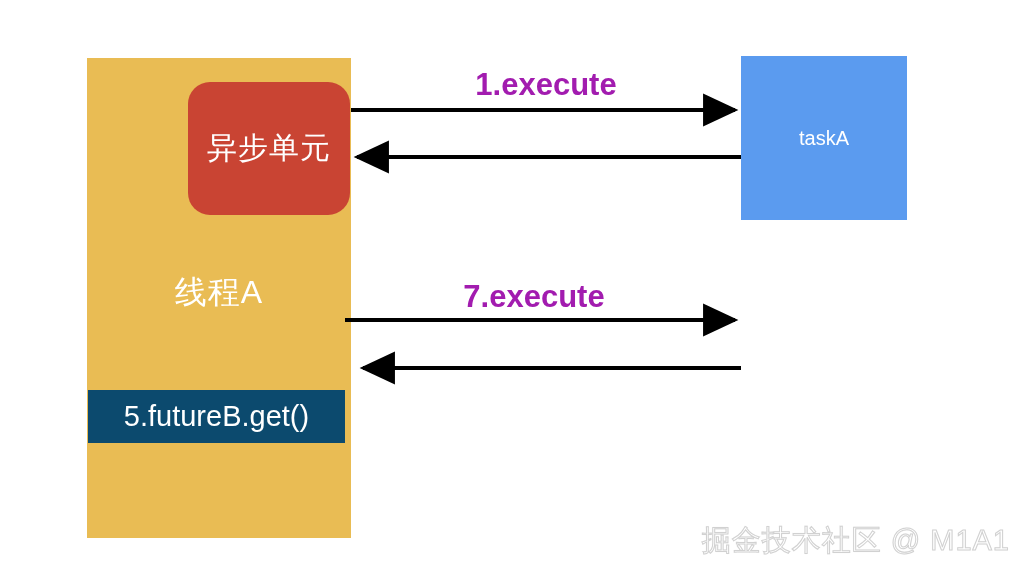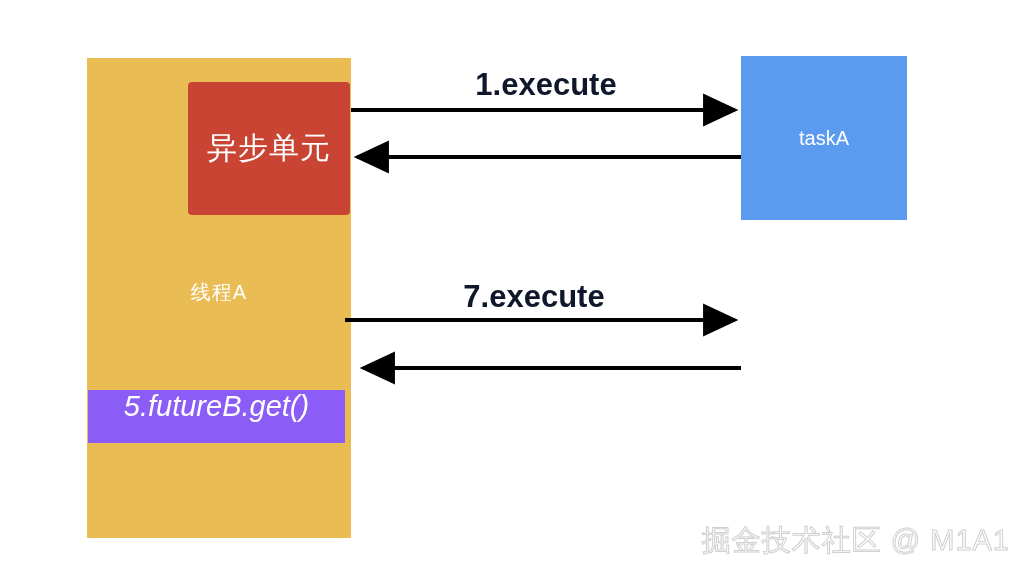--- a/index.html
+++ b/index.html
@@ -25,60 +25,59 @@
     height: 480px;
     background: #e9bc54;
   }
   .thread-label {
     position: absolute;
     left: 87px;
     top: 272px;
     width: 264px;
     text-align: center;
     color: #ffffff;
-    font-size: 20px;
+    font-size: 32px;
     font-weight: 400;
     letter-spacing: 1px;
     line-height: 40px;
     white-space: nowrap;
   }
 
   
   .async-unit {
     position: absolute;
     left: 188px;
     top: 82px;
     width: 162px;
     height: 133px;
     background: #c94433;
-    border-radius: 4px;
+    border-radius: 22px;
     display: flex;
     align-items: center;
     justify-content: center;
   }
   .async-unit-label {
     color: #ffffff;
     font-size: 30px;
     font-weight: 400;
     letter-spacing: 1px;
     white-space: nowrap;
   }
 
   
   .future-bar {
     position: absolute;
     left: 88px;
     top: 390px;
     width: 257px;
     height: 53px;
-    background: #8b5cf6;
+    background: #0c4a6e;
     display: flex;
-    align-items: flex-start;
+    align-items: center;
     justify-content: center;
-    font-style: italic;
   }
   .future-bar-label {
     color: #ffffff;
     font-size: 29px;
     font-weight: 400;
     white-space: nowrap;
   }
 
   
   .task-box {
@@ -106,21 +105,21 @@
     top: 0;
     width: 1024px;
     height: 577px;
     pointer-events: none;
   }
 
   
   .arrow-label {
     position: absolute;
     text-align: center;
-    color: #0f172a;
+    color: #a21caf;
     font-size: 31px;
     font-weight: bold;
     white-space: nowrap;
     line-height: 34px;
   }
   .lbl-1 { left: 352px; top: 68px;  width: 388px; }
   .lbl-2 { left: 352px; top: 164px; width: 388px; }
   .lbl-3 { left: 340px; top: 280px; width: 388px; }
   .lbl-4 { left: 340px; top: 376px; width: 388px; }
 

